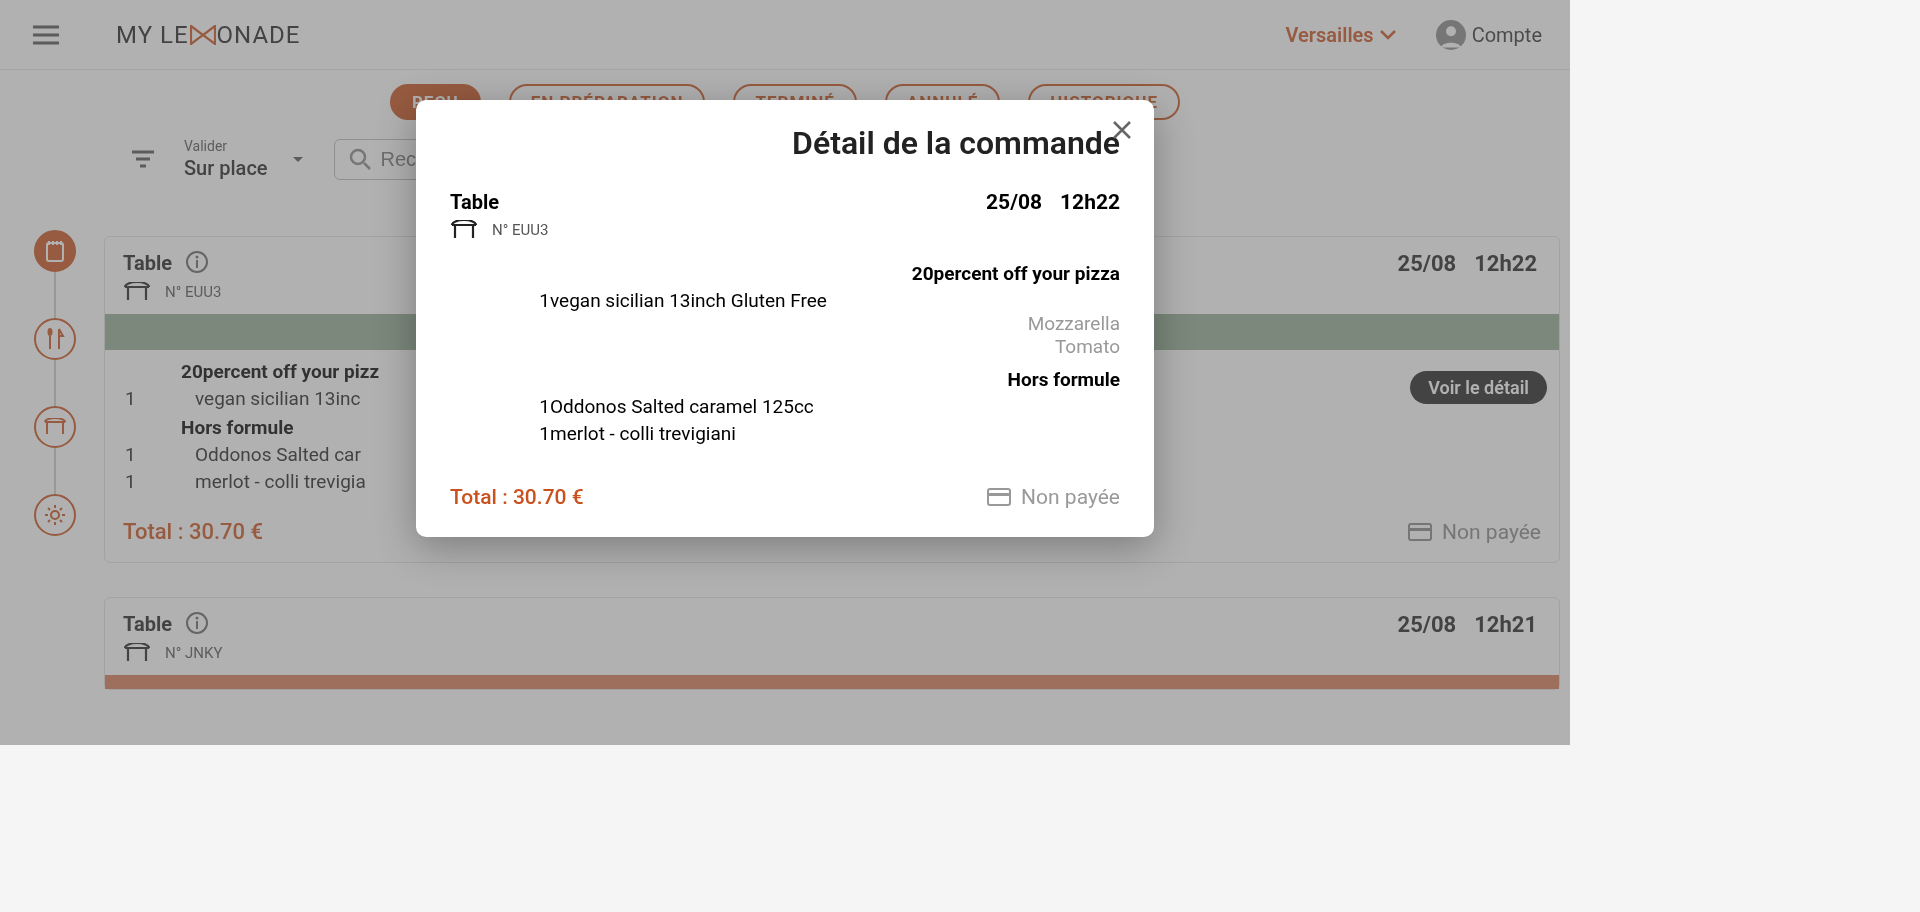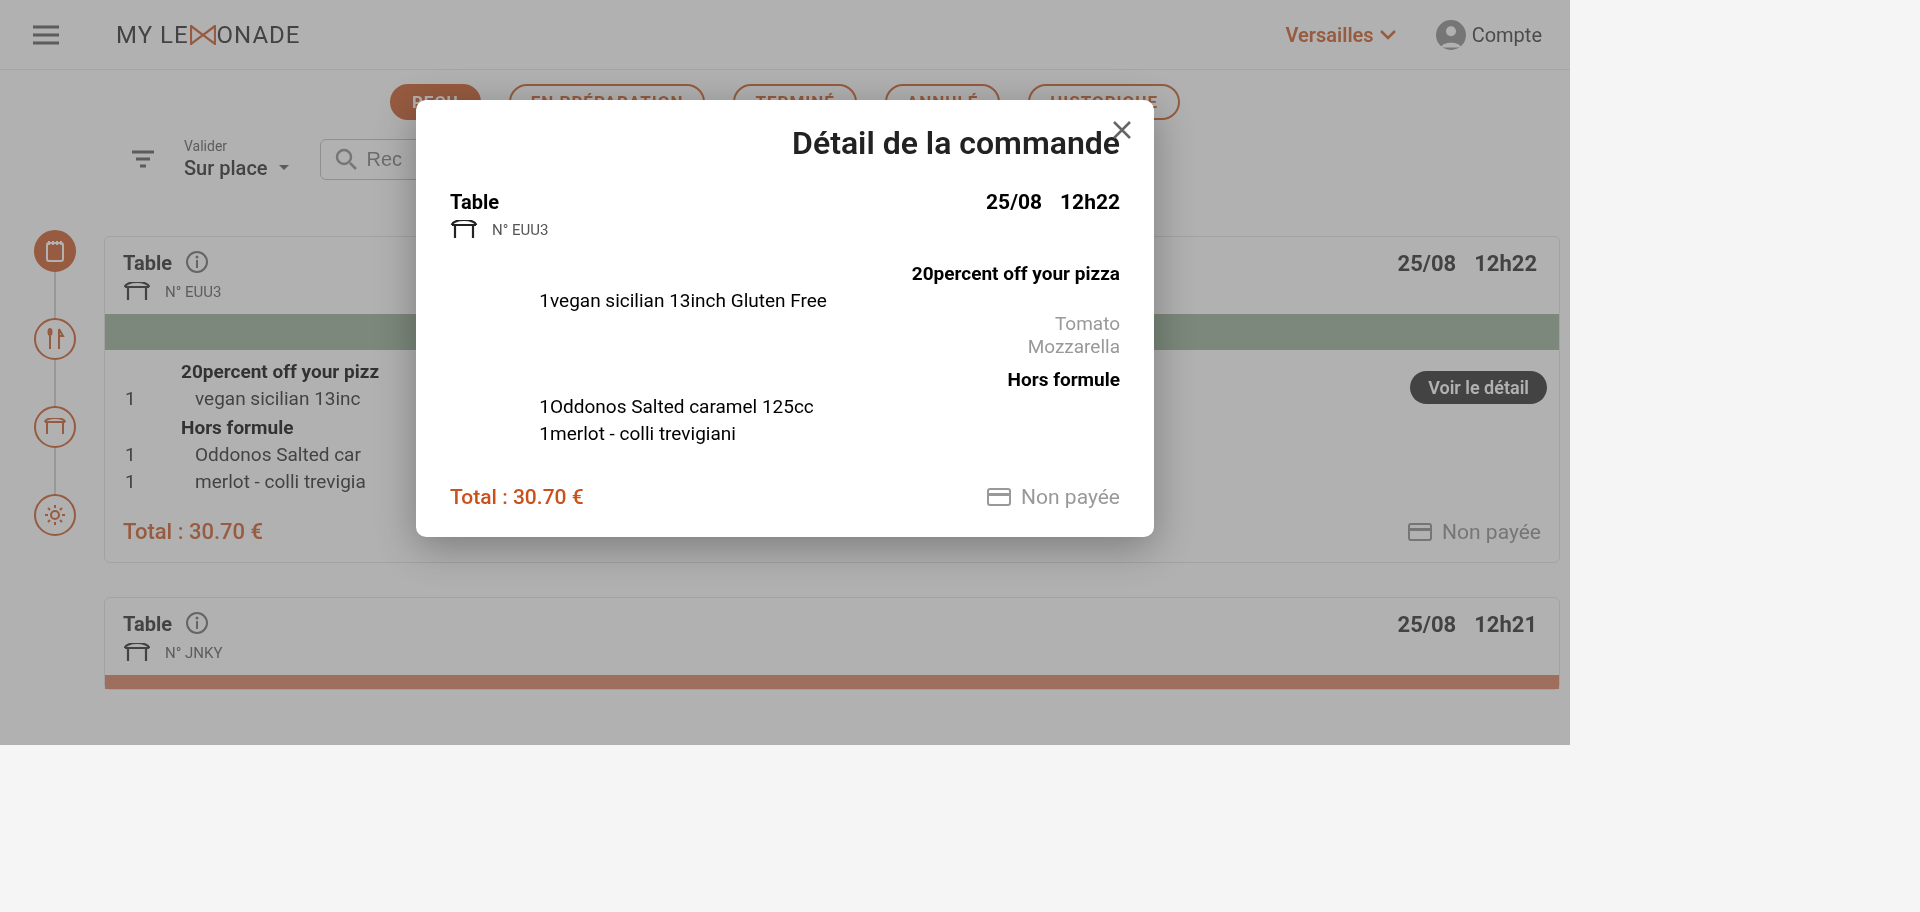--- a/index.html
+++ b/index.html
@@ -16,21 +16,21 @@
   .account { display:flex; align-items:center; gap:6px; color:#333; font-size:20px; }
   .avatar-ico { width:30px; height:30px; color:#777; }
   
   .tabs-row { display:flex; justify-content:center; gap:28px; padding:14px 0 0; }
   .tab-pill { border:2px solid #c9521c; color:#c9521c; background:#fff; border-radius:22px; padding:6px 20px; font-weight:700; font-size:17px; letter-spacing:1px; }
   .tab-pill.active { background:#c9521c; color:#fff; }
   
   .svc-row { display:flex; align-items:center; padding:18px 0 0 132px; gap:30px; }
   .filter-ico { color:#555; }
   .svc-block .svc-label { font-size:14px; color:#555; }
-  .svc-block .svc-value { display:flex; align-items:center; gap:10px; font-size:20px; color:#222; font-weight:500; margin-top:2px;}
+  .svc-block .svc-value { display:flex; gap:24px; font-size:20px; color:#222; font-weight:500; margin-top:2px;}
   .search { display:flex; align-items:center; gap:10px; border:1px solid #bbb; border-radius:6px; padding:8px 14px; color:#999; font-size:20px; }
   .search input { border:none; outline:none; font-size:20px; color:#555; background:transparent; width:80px; }
   .stop-btn { margin-left:auto; margin-right:12px; background:#222; color:#fff; border-radius:24px; padding:8px 18px; display:flex; align-items:center; gap:10px; font-weight:700; letter-spacing:1px; font-size:17px; }
   
   .leftnav { position:absolute; left:34px; top:230px; display:flex; flex-direction:column; align-items:center; }
   .nav-item { width:42px; height:42px; border-radius:50%; display:flex; align-items:center; justify-content:center; border:2px solid #c9521c; color:#c9521c; background:#fff; }
   .nav-item.sel { background:#c9521c; color:#fff; border-color:#c9521c; }
   .nav-line { width:2px; height:46px; background:#ccc; }
   
   .cards { position:absolute; left:104px; right:10px; top:236px; bottom:0; overflow:auto; }
@@ -269,22 +269,22 @@
             <path d="M2 5h24M5 5v13M23 5v13M2 5a12 5 0 0 1 24 0" fill="none" stroke="#222" stroke-width="2.2"></path>
           </svg>
         <span class="m-ref">N° EUU3</span>
       </div>
       <div class="m-items">
         <div class="m-grp">20percent off your pizza</div>
         <div class="m-line">
           <span class="m-qty">1</span>
           <span>vegan sicilian 13inch Gluten Free</span>
         </div>
+        <div class="m-sub">Mozzarella</div>
         <div class="m-sub">Tomato</div>
-        <div class="m-sub">Mozzarella</div>
         <div class="m-grp">Hors formule</div>
         <div class="m-line">
           <span class="m-qty">1</span>
           <span>Oddonos Salted caramel 125cc</span>
         </div>
         <div class="m-line">
           <span class="m-qty">1</span>
           <span>merlot - colli trevigiani</span>
         </div>
       </div>

